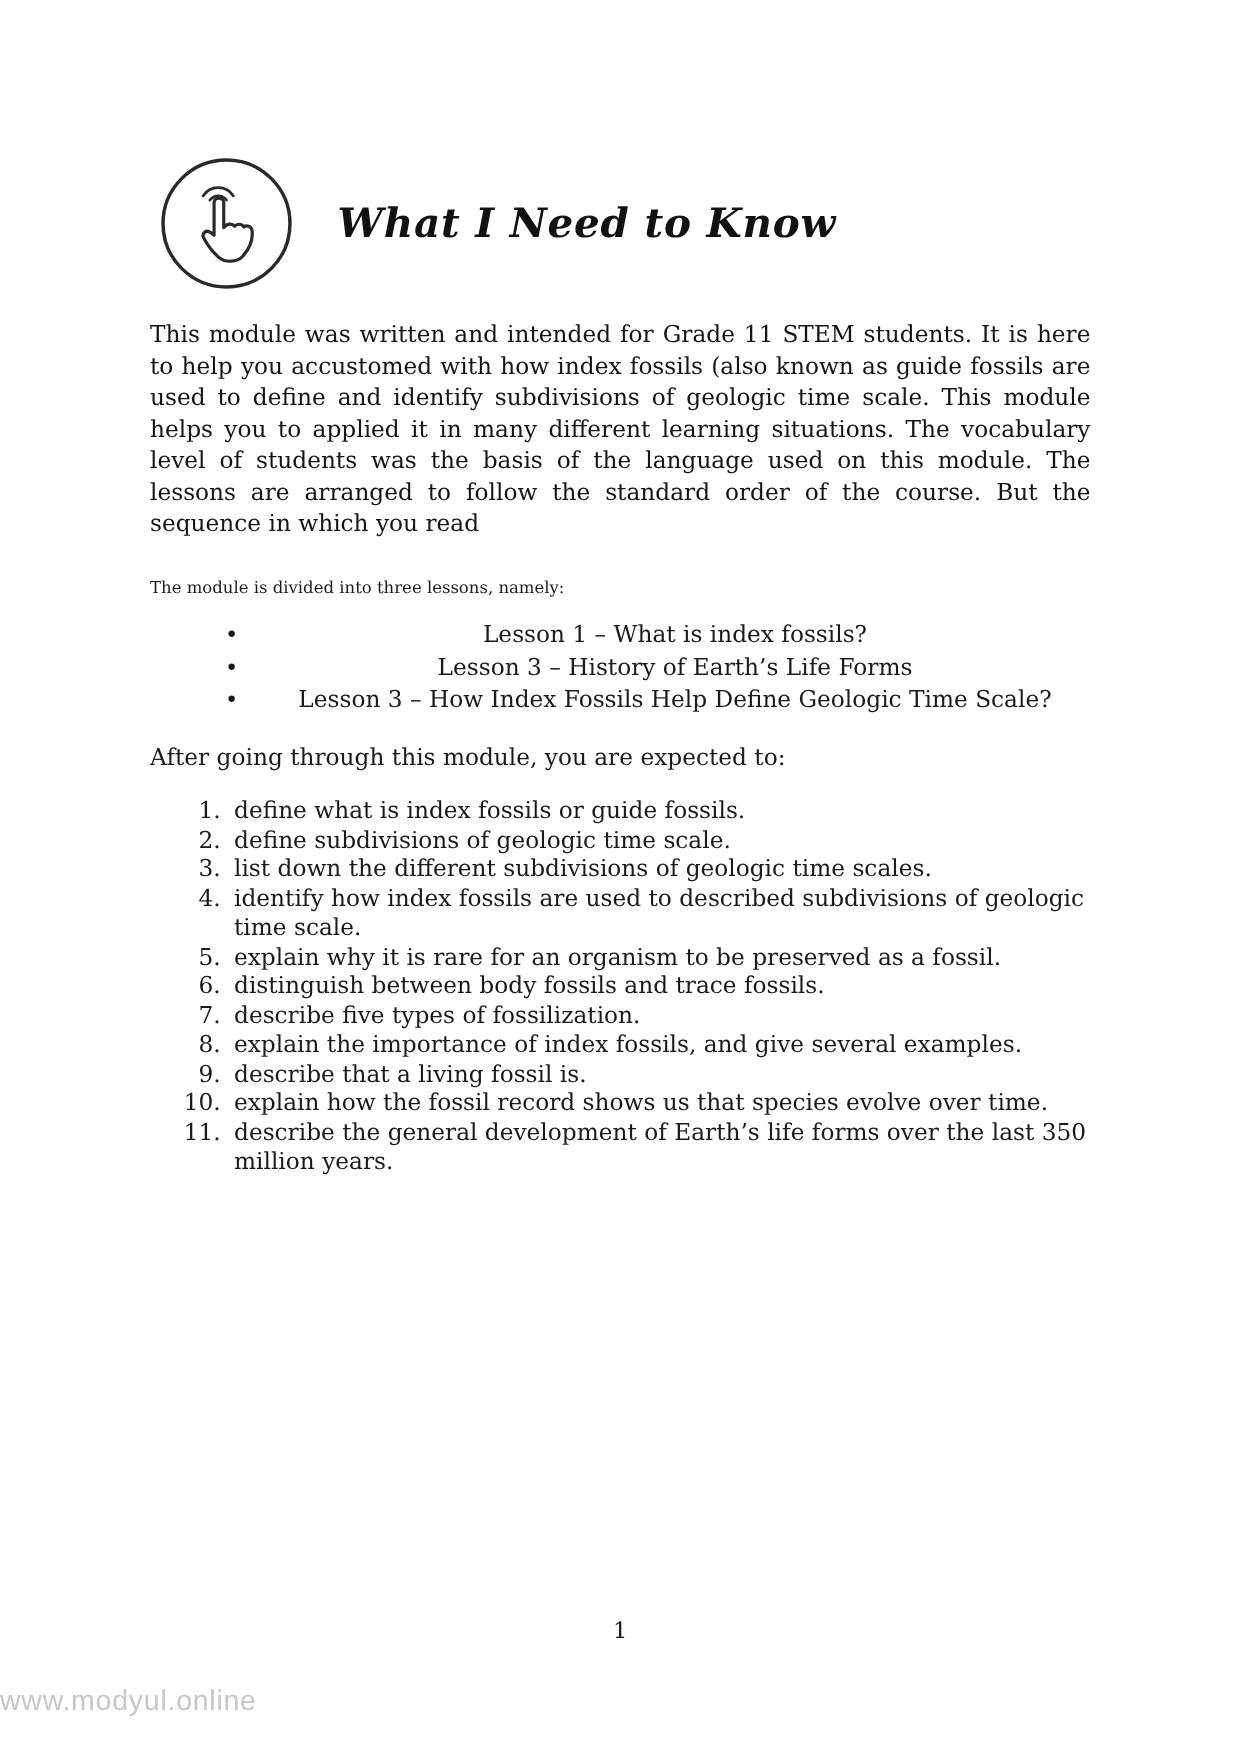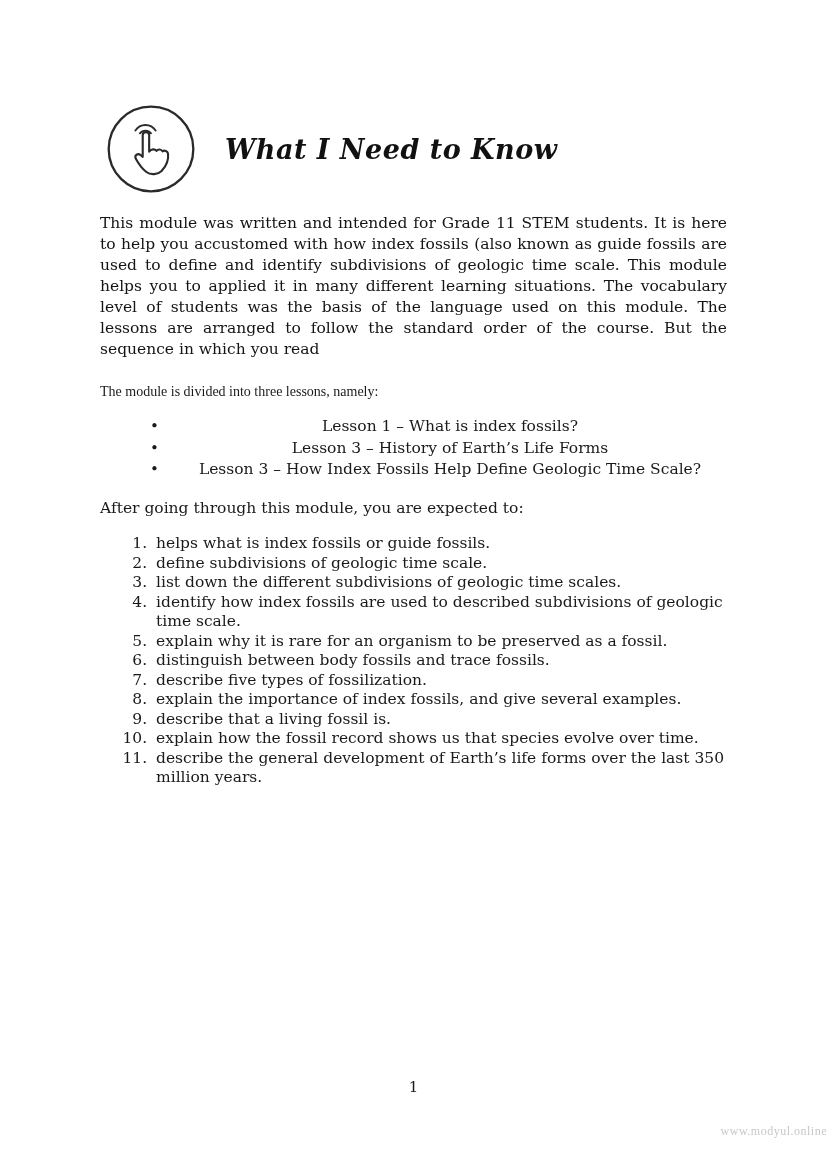--- a/index.html
+++ b/index.html
@@ -43,23 +43,22 @@
   }
   .intro-para {
     margin-top: 18px;
     font-size: 15.5px;
     line-height: 21px;
     text-align: justify;
     color: #141414;
   }
   .lessons-intro {
     margin-top: 21px;
-    font-size: 14px;
+    font-size: 11px;
     line-height: 21px;
-    font-family: Liberation Serif, serif;
   }
   ul.lessons {
     margin: 9px 0 0 0;
     padding-left: 50px;
     list-style: none;
     text-align: center;
   }
   ul.lessons li {
     font-size: 15.5px;
     line-height: 21.5px;
@@ -95,25 +94,25 @@
     top: 1078px;
     text-align: center;
     font-size: 15px;
     color: #1a1a1a;
   }
   .watermark {
     position: absolute;
     left: 0;
     right: 0;
     top: 1124px;
-    text-align: right;
-    font-size: 12px;
+    text-align: left;
+    font-size: 19px;
     letter-spacing: 0.5px;
     color: #c7c7c7;
-    font-family: Liberation Serif, serif;
+    font-family: Liberation Sans, sans-serif;
   }
 </style>
 </head>
 <body>
 
 <div class="page">
   <div class="content">
 
     <div class="header-row">
       <div class="icon-wrap">
@@ -135,21 +134,21 @@
 
     <ul class="lessons">
       <li>Lesson 1 – What is index fossils?</li>
       <li>Lesson 3 – History of Earth’s Life Forms</li>
       <li>Lesson 3 – How Index Fossils Help Define Geologic Time Scale?</li>
     </ul>
 
     <p class="objectives-intro">After going through this module, you are expected to:</p>
 
     <ol class="objectives">
-      <li>helps what is index fossils or guide fossils.</li>
+      <li>define what is index fossils or guide fossils.</li>
       <li>define subdivisions of geologic time scale.</li>
       <li>list down the different subdivisions of geologic time scales.</li>
       <li>identify how index fossils are used to described subdivisions of geologic time scale.</li>
       <li>explain why it is rare for an organism to be preserved as a fossil.</li>
       <li>distinguish between body fossils and trace fossils.</li>
       <li>describe five types of fossilization.</li>
       <li>explain the importance of index fossils, and give several examples.</li>
       <li>describe that a living fossil is.</li>
       <li>explain how the fossil record shows us that species evolve over time.</li>
       <li>describe the general development of Earth’s life forms over the last 350 million years.</li>

